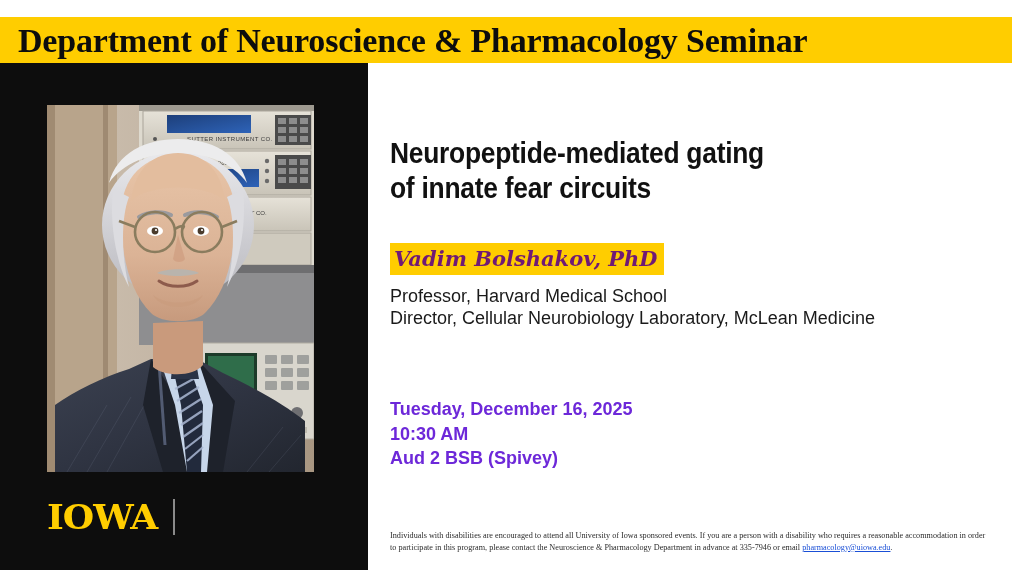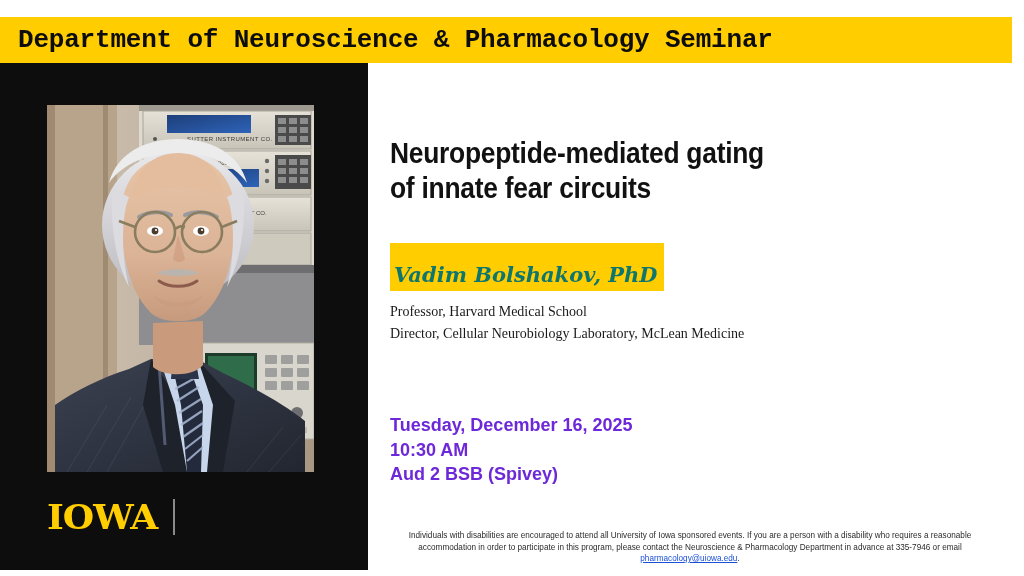--- a/index.html
+++ b/index.html
@@ -12,22 +12,22 @@
   }
   .poster { position:relative; width:1024px; height:576px; background:#ffffff; }
 
   
   .banner-strip {
     position:absolute; left:0; top:17px; width:1012px; height:46px;
     background:#FFCD00;
   }
   .banner-title {
     position:absolute; left:18px; top:24px; width:990px; height:34px;
-    font-family:Liberation Mono, monospace;
-    font-weight:bold; font-size:26px; line-height:33px;
+    font-family:Liberation Serif, serif;
+    font-weight:bold; font-size:34px; line-height:33px;
     letter-spacing:-0.2px; color:#0d0d0d; white-space:nowrap;
   }
 
   
   .left-panel {
     position:absolute; left:0; top:63px; width:368px; height:507px;
     background:#0d0d0d;
   }
 
   
@@ -63,44 +63,44 @@
     font-family:"Liberation Sans", sans-serif;
     font-weight:bold; font-size:30px; line-height:35px;
     color:#111111; letter-spacing:-0.3px;
     transform:scaleX(0.88); transform-origin:left top;
     width:700px;
   }
 
   .speaker-wrap { margin-top:38px; }
   .speaker-name {
     display:inline-block;
-    background:#FFCD00; color:#0f766e;
+    background:#FFCD00; color:#701a75;
     font-family:"DejaVu Serif", serif;
     font-style:italic; font-weight:bold;
     font-size:21px; line-height:27px;
-    padding:18px 6px 3px 4px;
+    padding:2px 6px 3px 4px;
   }
 
   .affil {
     margin-top:10px;
-    font-family:Liberation Serif, serif;
-    font-size:14px; line-height:22px; color:#1a1a1a;
+    font-family:Liberation Sans, sans-serif;
+    font-size:18px; line-height:22px; color:#1a1a1a;
   }
 
   .when {
     margin-top:68px;
     font-family:"Liberation Sans", sans-serif;
     font-weight:bold; font-size:18px; line-height:24.5px;
     color:#6d28d9;
   }
 
   .disclaimer {
     position:absolute; left:390px; top:530px; width:600px;
-    font-family:Liberation Sans, sans-serif;
-    font-size:8.2px; line-height:11.6px; color:#2b2b2b;text-align:center;
+    font-family:Liberation Serif, serif;
+    font-size:8.2px; line-height:11.6px; color:#2b2b2b;
   }
   .disclaimer a {
     color:#1a4fd6; text-decoration:underline;
   }
 </style>
 </head>
 <body>
 
 <div class="poster">
 

